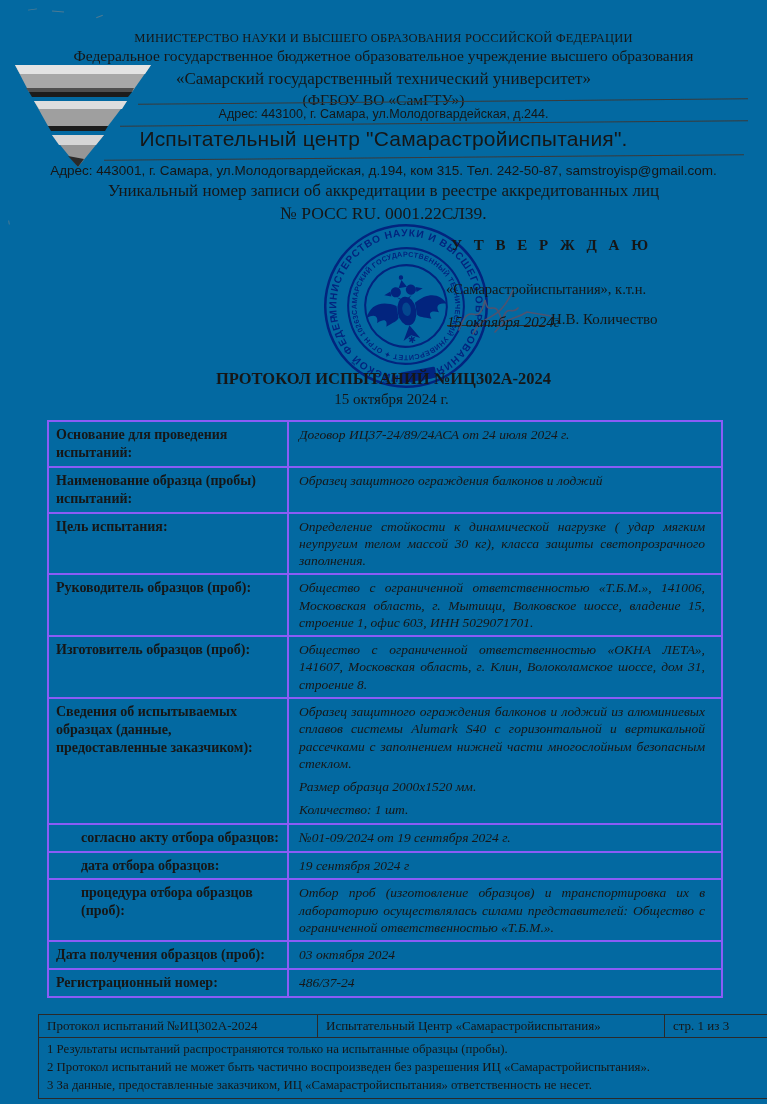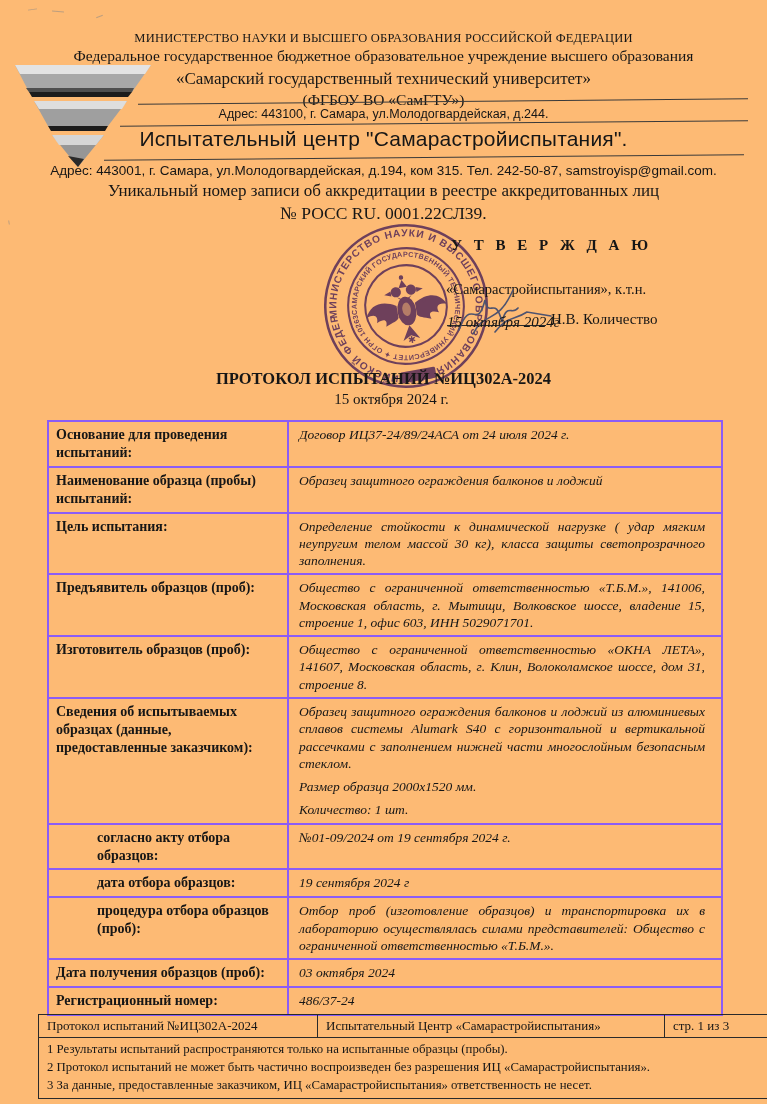--- a/index.html
+++ b/index.html
@@ -1,18 +1,18 @@
 <!DOCTYPE html>
 <html lang="ru"><head>
 <meta charset="utf-8">
 <style>
   html,body{margin:0;padding:0;background:#e9e9e9;}
   .page{
     position:relative;width:767px;height:1104px;margin:0 auto;
-    background:#fdba74;color:#161616;overflow:hidden;
+    background:#0369a1;color:#161616;overflow:hidden;
     font-family:"Liberation Serif", serif;box-sizing:border-box;
   }
   .abs{position:absolute;}
   .ctr{left:0;right:0;text-align:center;}
   
   .h-ministry{top:31px;font-size:12.5px;letter-spacing:.2px;}
   .h-inst{top:47px;font-size:15.5px;}
   .h-univ{top:69px;font-size:17px;}
   .h-abbrev{top:91px;font-size:15.5px;}
   .sans{font-family:"Liberation Sans", sans-serif;}
@@ -37,21 +37,21 @@
   .stamp{left:321px;top:221px;transform:rotate(-10deg);opacity:.88;mix-blend-mode:multiply;}
   .signature{left:455px;top:286px;}
   
   .doc-title{top:369px;font-size:16.5px;font-weight:bold;}
   .doc-date{top:391px;font-size:15px;padding-left:16px;}
   
   table.main{position:absolute;left:47px;top:420px;width:676px;border-collapse:collapse;table-layout:fixed;}
   table.main th, table.main td{border:2px solid #8b5cf6;vertical-align:top;}
   table.main th{width:223px;text-align:left;font-size:14px;font-weight:bold;
     padding:4px 8px 4px 7px;line-height:1.28;font-family:"Liberation Serif",serif;}
-  table.main th.indent{padding-left:48px;font-weight:bold;}
+  table.main th.indent{padding-left:32px;font-weight:bold;}
   table.main td{font-size:13.5px;font-style:italic;text-align:justify;
     padding:4px 16px 4px 10px;line-height:1.28;}
   .para + .para{margin-top:6px;}
   
   table.foot{position:absolute;left:38px;top:1014px;width:718px;border-collapse:collapse;table-layout:fixed;}
   table.foot td{border:1.6px solid #2a2a2a;font-size:13px;padding:3px 8px;vertical-align:top;}
   .fc1{width:262px;} .fc2{width:330px;} .fc3{width:126px;}
   .notes-cell{padding:2px 8px 4px 8px !important;}
   .note{font-size:12.8px;line-height:1.42;}
   
@@ -161,21 +161,21 @@
             <div class="para">Образец защитного ограждения балконов и лоджий</div>
           </td>
         </tr>
         <tr>
           <th class="">Цель испытания:</th>
           <td>
             <div class="para">Определение стойкости к динамической нагрузке ( удар мягким неупругим телом массой 30 кг), класса защиты светопрозрачного заполнения.</div>
           </td>
         </tr>
         <tr>
-          <th class="">Предъявитель образцов (проб):</th>
+          <th class="">Руководитель образцов (проб):</th>
           <td>
             <div class="para">Общество с ограниченной ответственностью «Т.Б.М.», 141006, Московская область, г. Мытищи, Волковское шоссе, владение 15, строение 1, офис 603, ИНН 5029071701.</div>
           </td>
         </tr>
         <tr>
           <th class="">Изготовитель образцов (проб):</th>
           <td>
             <div class="para">Общество с ограниченной ответственностью «ОКНА ЛЕТА», 141607, Московская область, г. Клин, Волоколамское шоссе, дом 31, строение 8.</div>
           </td>
         </tr>

